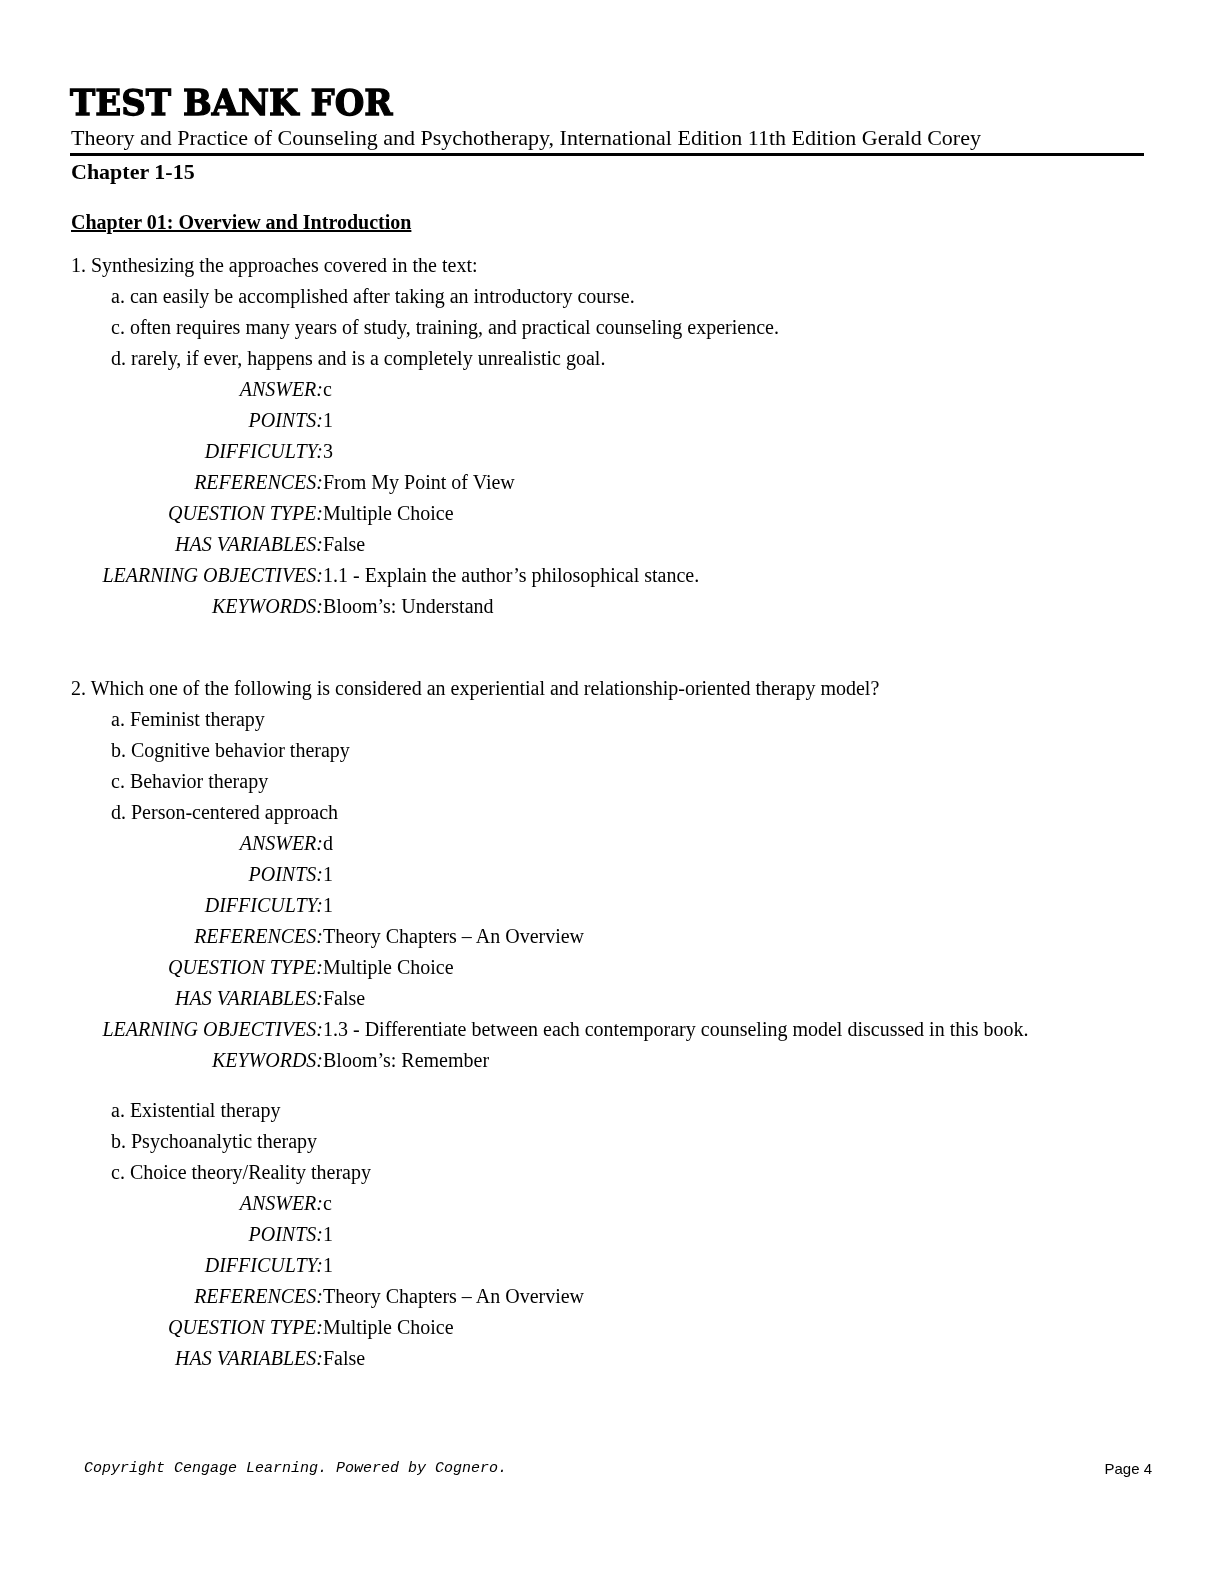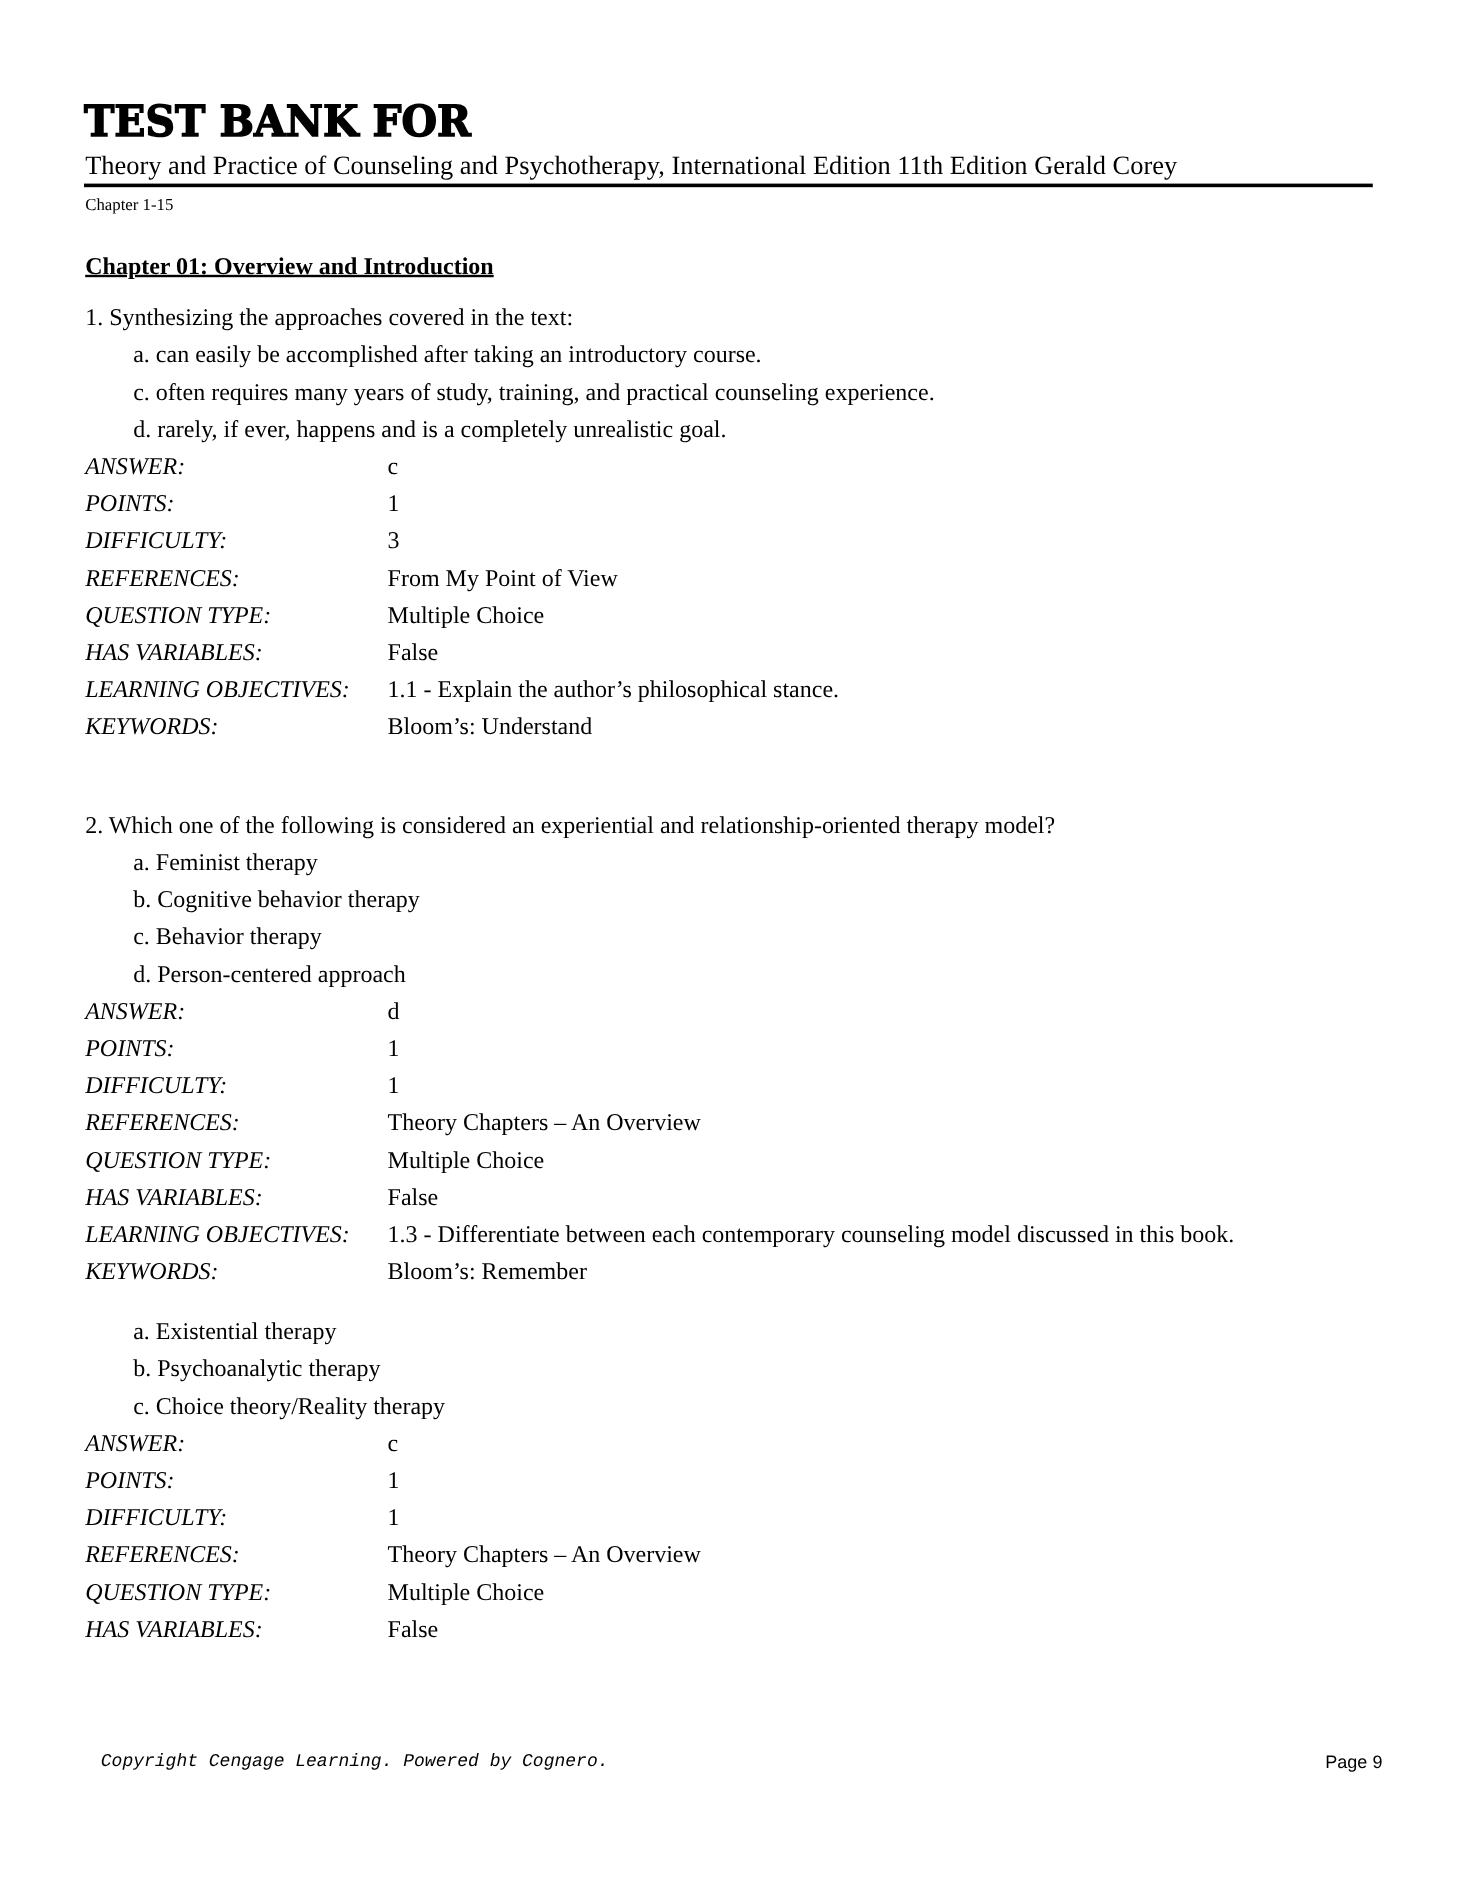--- a/index.html
+++ b/index.html
@@ -1,27 +1,27 @@
 <!DOCTYPE html>
 <html><head>
 <meta charset="utf-8">
 <style>
   html, body { margin: 0; padding: 0; background: #ffffff; }
   body { width: 1224px; height: 1584px; position: relative; overflow: hidden; color: #000; font-family: "Liberation Serif", serif; }
   .page-title { position: absolute; left: 70px; top: 80px; font-family: "DejaVu Serif", serif; font-weight: 900; font-size: 34px; letter-spacing: 0px; transform: scaleY(1.05); line-height: 44px; -webkit-text-stroke: 1.2px #000; }
   .subtitle { position: absolute; left: 71px; top: 124px; font-size: 22px; line-height: 28px; white-space: nowrap; }
   .rule { position: absolute; left: 70px; top: 153px; width: 1074px; height: 3px; background: #000; }
-  .chapter-range { position: absolute; left: 71px; top: 158px; font-size: 14px; font-weight: normal; line-height: 28px; }
+  .chapter-range { position: absolute; left: 71px; top: 158px; font-size: 22px; font-weight: bold; line-height: 28px; }
   .chapter-heading { position: absolute; left: 71px; top: 209px; font-size: 20px; font-weight: bold; text-decoration: underline; line-height: 26px; }
 
   .q { position: absolute; left: 71px; width: 1100px; font-size: 20px; }
   .stem { height: 31px; line-height: 26px; white-space: nowrap; }
   .opt { height: 31px; line-height: 26px; padding-left: 40px; white-space: nowrap; }
   .meta-row { height: 31px; line-height: 26px; display: flex; white-space: nowrap; }
-  .meta-label { width: 252px; font-style: italic; }
+  .meta-label { width: 252px; font-style: italic; text-align: right; }
   .meta-val { }
 
   .footer-left { position: absolute; left: 84px; top: 1460px; font-family: Liberation Mono, monospace; font-style: italic; font-size: 15px; }
   .footer-right { position: absolute; right: 72px; top: 1460px; font-family: "Liberation Sans", sans-serif; font-size: 15px; }
 </style>
 </head>
 <body>
 
 <div class="page-title">TEST BANK FOR</div>
 <div class="subtitle">Theory and Practice of Counseling and Psychotherapy, International Edition 11th Edition Gerald Corey</div>
@@ -132,13 +132,13 @@
       <span class="meta-label">QUESTION TYPE:</span>
       <span class="meta-val">Multiple Choice</span>
     </div>
   <div class="meta-row">
       <span class="meta-label">HAS VARIABLES:</span>
       <span class="meta-val">False</span>
     </div>
 </div>
 
 <div class="footer-left">Copyright Cengage Learning. Powered by Cognero.</div>
-<div class="footer-right">Page 9</div>
+<div class="footer-right">Page 4</div>
 
 </body></html>

